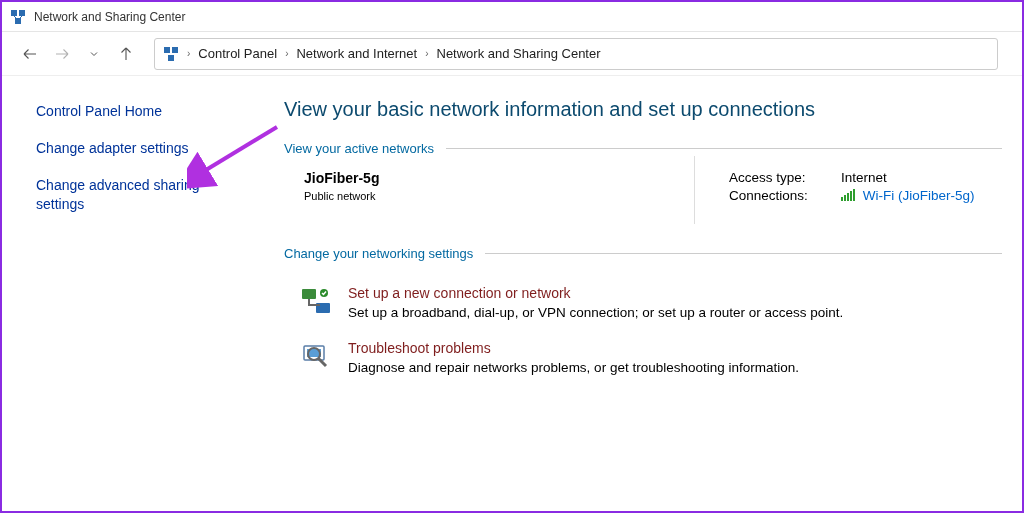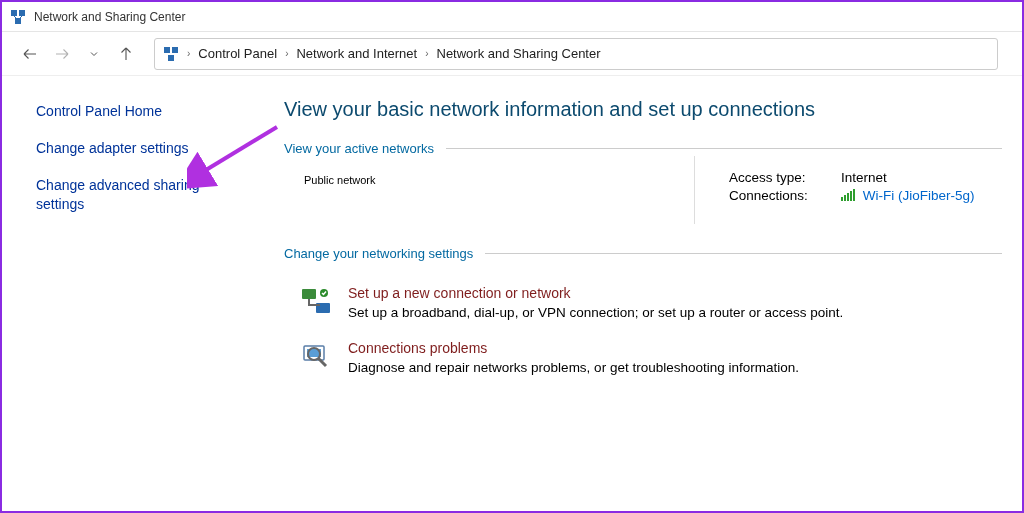--- a/index.html
+++ b/index.html
@@ -198,20 +198,21 @@
   <div class="main">
     <h1 class="page-heading">View your basic network information and set up connections</h1>
 
     <div class="section-header">
       <span class="label">View your active networks</span>
       <span class="rule"></span>
     </div>
 
     <div class="active-net">
       <div class="net-left">
+        <div class="net-name">JioFiber-5g</div>
         <div class="net-type">Public network</div>
       </div>
       <div class="divider-v"></div>
       <div class="net-right">
         <div class="kv">
           <span class="k">Access type:</span>
           <span>Internet</span>
         </div>
         <div class="kv">
           <span class="k">Connections:</span>
@@ -255,21 +256,21 @@
     <div class="setting-item">
       <span class="ico">
         <svg viewBox="0 0 32 32">
             <rect x="4" y="6" width="20" height="14" rx="1" fill="#fff" stroke="#5a7ea8" stroke-width="1.5"></rect>
             <rect x="7" y="9" width="14" height="8" fill="#5a9ed6"></rect>
             <path d="M18 18l8 8" stroke="#666" stroke-width="3"></path>
             <circle cx="14" cy="14" r="6" fill="none" stroke="#666" stroke-width="2"></circle>
           </svg>
       </span>
       <div>
-        <div class="ttl">Connections problems</div>
+        <div class="ttl">Troubleshoot problems</div>
         <div class="desc">Diagnose and repair networks problems, or get troubleshooting information.</div>
       </div>
     </div>
 
   </div>
 </div>
 
 <svg class="annot-arrow" width="100" height="70">
   <defs>
     <marker id="ah" markerWidth="10" markerHeight="10" refX="2" refY="5" orient="auto">

